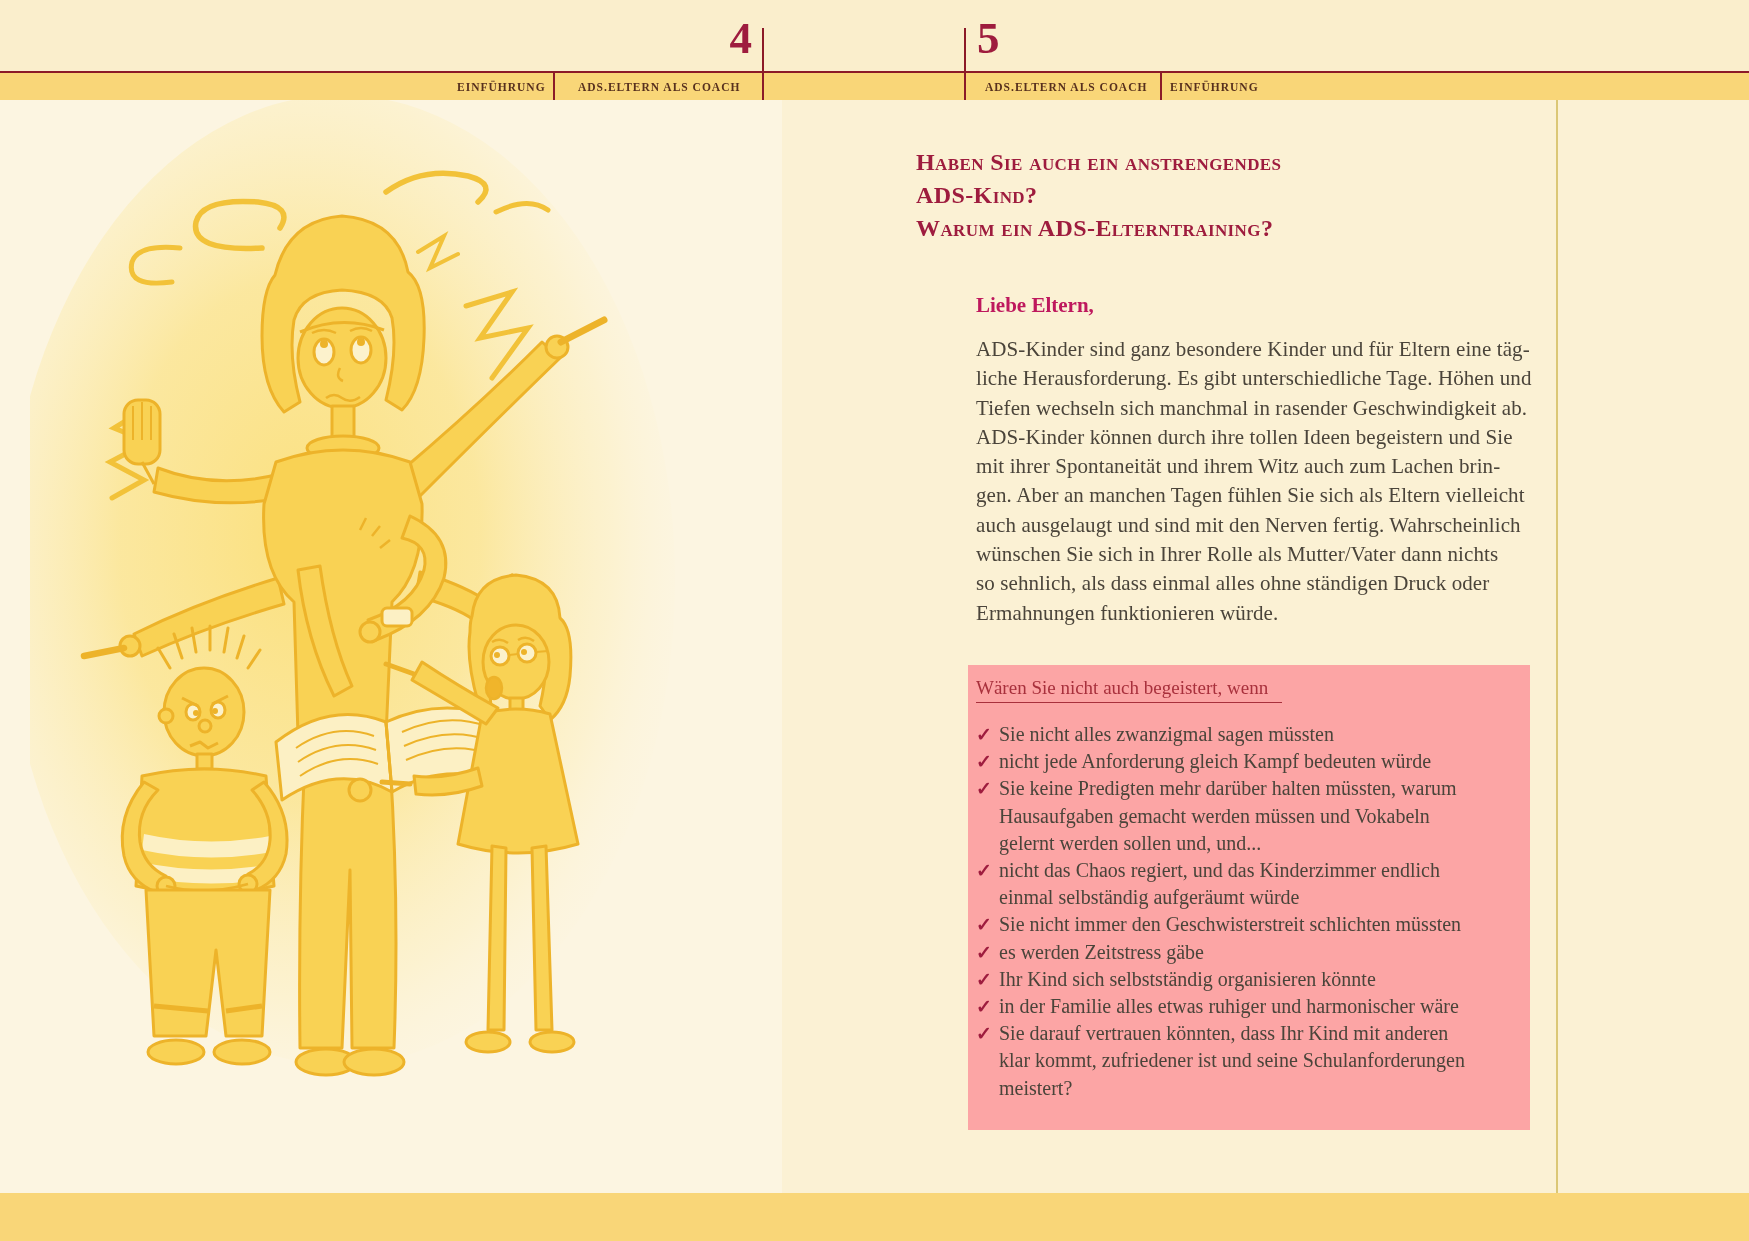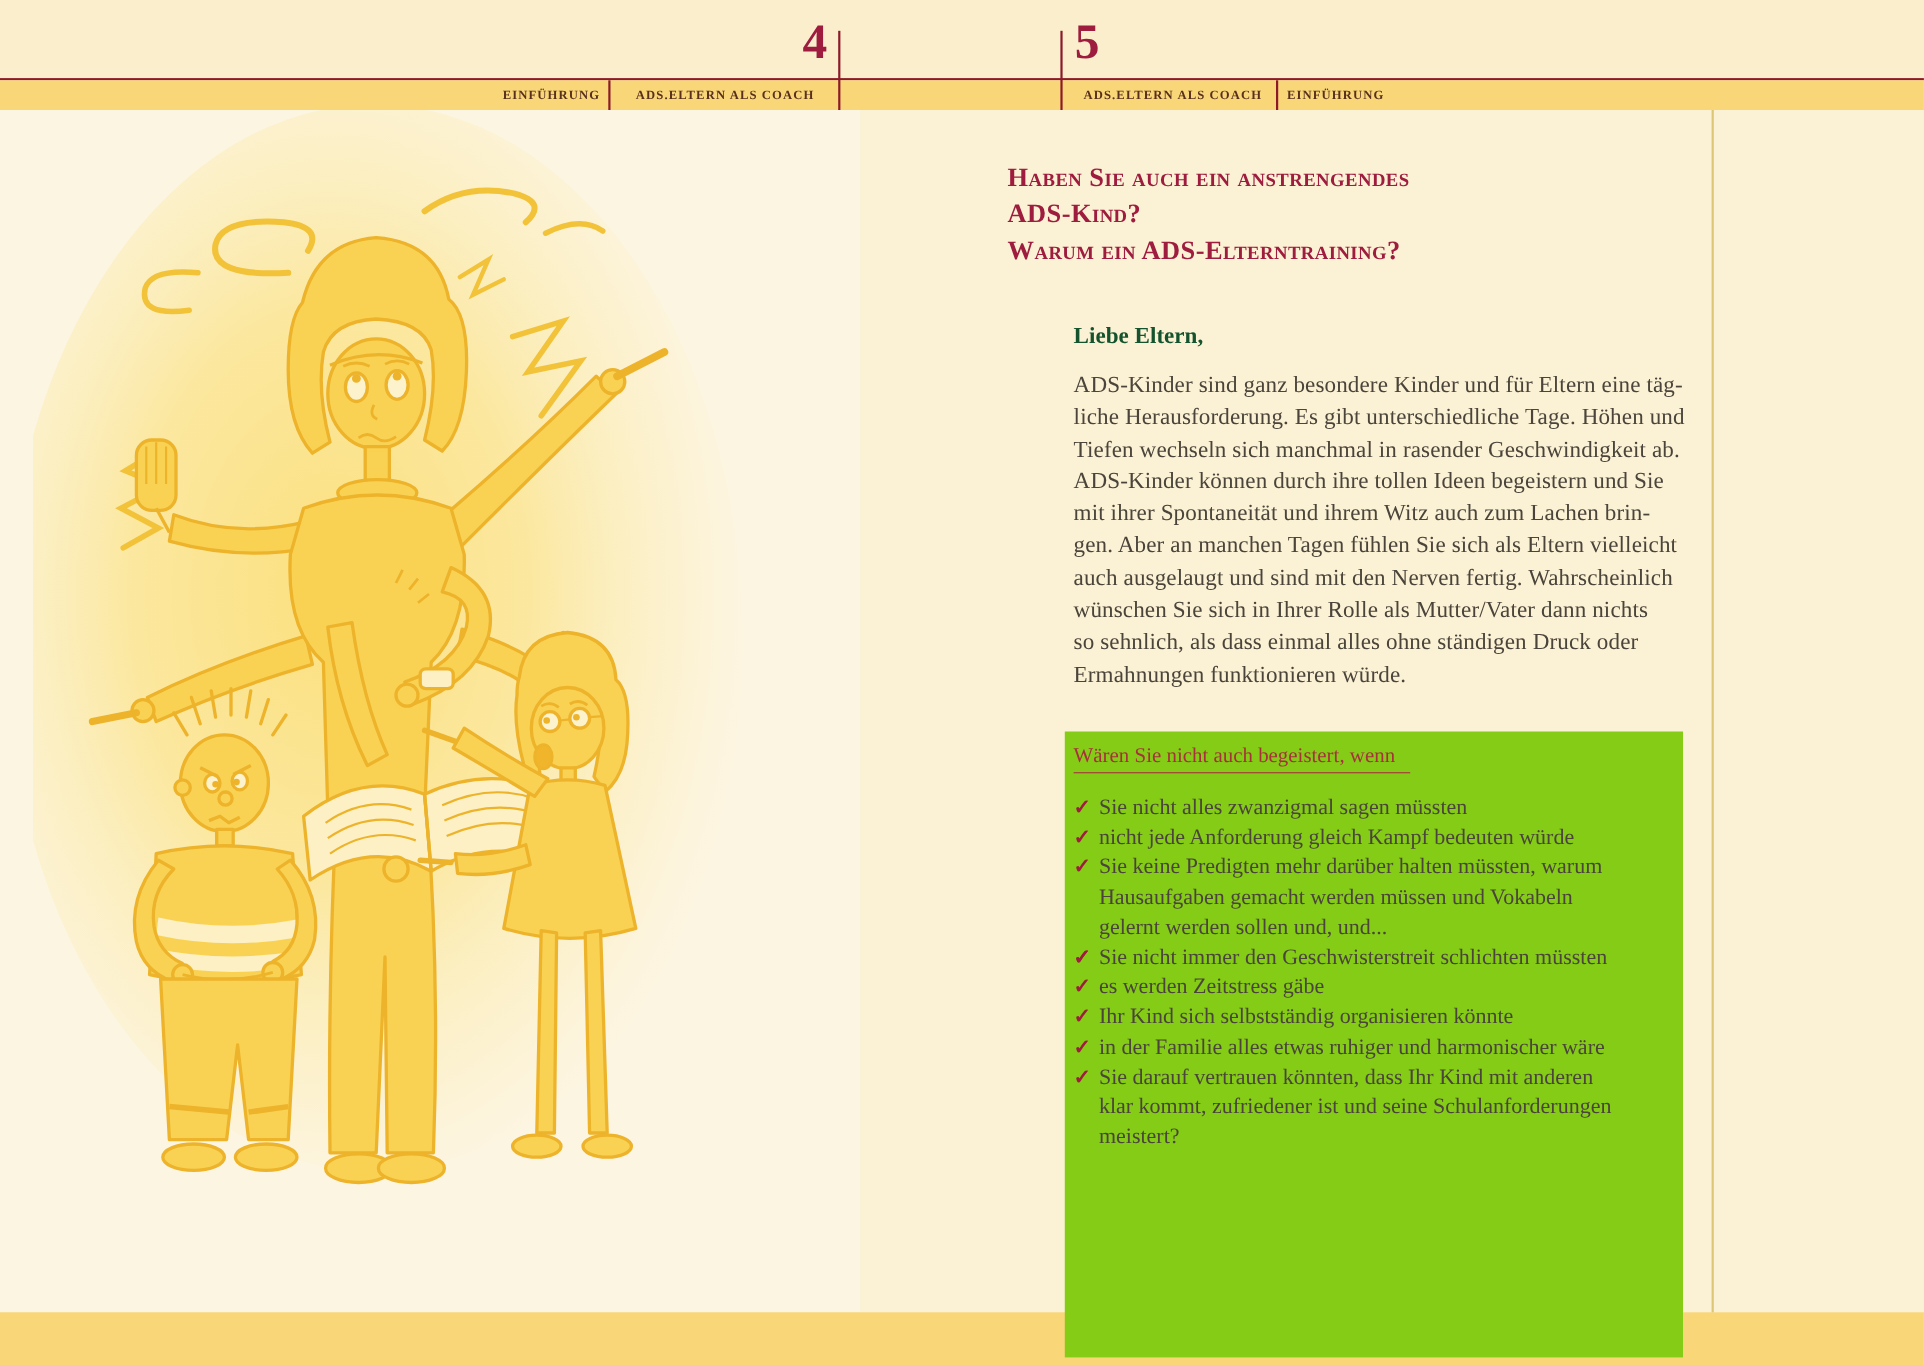--- a/index.html
+++ b/index.html
@@ -28,26 +28,26 @@
   }
   .tab-1{left:457px;} .tab-2{left:578px;} .tab-3{left:985px;} .tab-4{left:1170px;}
   .edge-line{position:absolute;left:1556px;top:100px;width:2px;height:1093px;background:#D5C065;opacity:.85;}
 
   
   .title{
     position:absolute;left:916px;top:146px;width:560px;
     font-variant:small-caps;font-weight:600;font-size:24px;line-height:33px;
     letter-spacing:.4px;color:#9E1C3E;white-space:pre-line;
   }
-  .salutation{position:absolute;left:976px;top:293px;font-size:21px;font-weight:bold;color:#14532d;}
+  .salutation{position:absolute;left:976px;top:293px;font-size:21px;font-weight:bold;color:#be185d;}
   .intro{
     position:absolute;left:976px;top:335px;width:580px;
     font-size:21px;line-height:29.3px;letter-spacing:.1px;color:#4A443A;white-space:pre-line;
   }
-  .check-box{position:absolute;left:968px;top:665px;width:562px;height:569px;background:#84cc16;}
+  .check-box{position:absolute;left:968px;top:665px;width:562px;height:465px;background:#fca5a5;}
   .box-heading{
     position:absolute;left:8px;top:12px;
     font-size:19px;color:#A8303C;padding-right:14px;padding-bottom:3px;
     border-bottom:1.5px solid #A8303C;white-space:nowrap;
   }
   .check-list{position:absolute;left:8px;top:56px;width:545px;margin:0;padding:0;list-style:none;}
   .check-list li{
     position:relative;padding-left:23px;margin:0;
     font-size:20px;line-height:27.2px;color:#4A443A;white-space:pre-line;
   }
@@ -222,21 +222,22 @@
 Ermahnungen funktionieren würde.</div>
 
   <div class="check-box">
     <div class="box-heading">Wären Sie nicht auch begeistert, wenn</div>
     <ul class="check-list">
       <li><span class="check">✓</span><span>Sie nicht alles zwanzigmal sagen müssten</span></li>
       <li><span class="check">✓</span><span>nicht jede Anforderung gleich Kampf bedeuten würde</span></li>
       <li><span class="check">✓</span><span>Sie keine Predigten mehr darüber halten müssten, warum
 Hausaufgaben gemacht werden müssen und Vokabeln
 gelernt werden sollen und, und...</span></li>
-      <li><span class="check">✓</span></li>
+      <li><span class="check">✓</span><span>nicht das Chaos regiert, und das Kinderzimmer endlich
+einmal selbständig aufgeräumt würde</span></li>
       <li><span class="check">✓</span><span>Sie nicht immer den Geschwisterstreit schlichten müssten</span></li>
       <li><span class="check">✓</span><span>es werden Zeitstress gäbe</span></li>
       <li><span class="check">✓</span><span>Ihr Kind sich selbstständig organisieren könnte</span></li>
       <li><span class="check">✓</span><span>in der Familie alles etwas ruhiger und harmonischer wäre</span></li>
       <li><span class="check">✓</span><span>Sie darauf vertrauen könnten, dass Ihr Kind mit anderen
 klar kommt, zufriedener ist und seine Schulanforderungen
 meistert?</span></li>
     </ul>
   </div>
 

